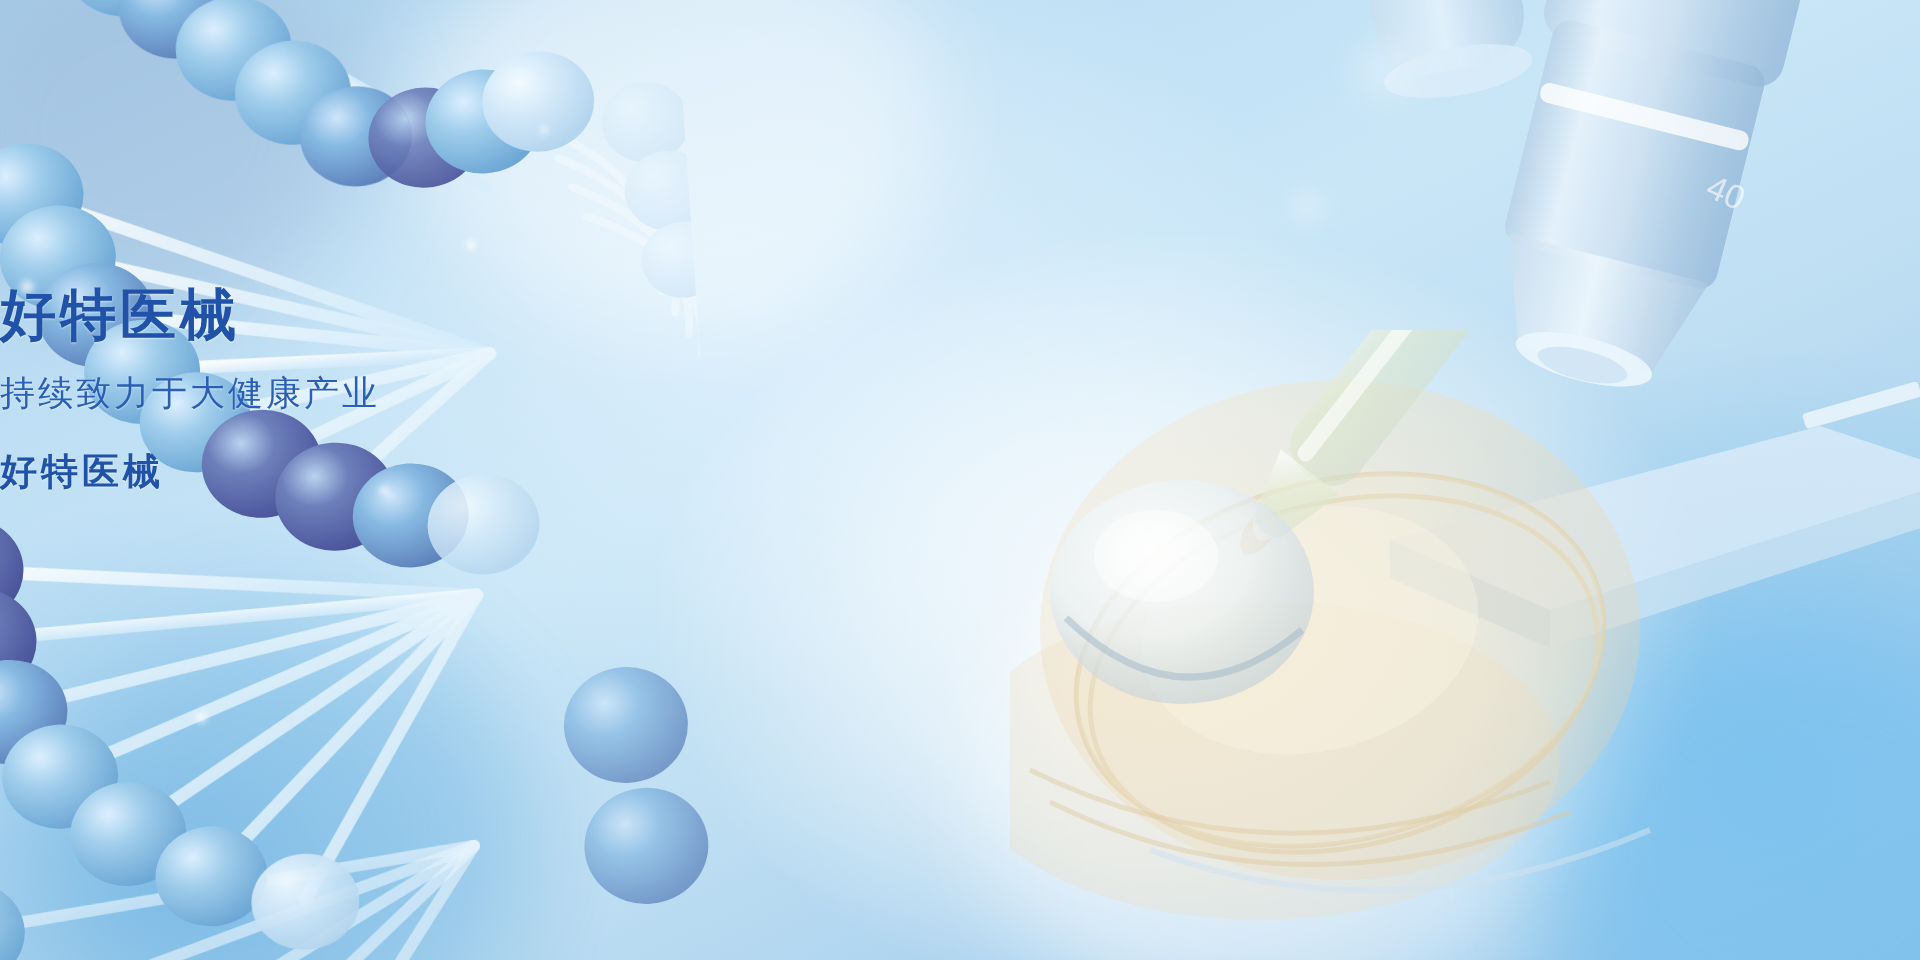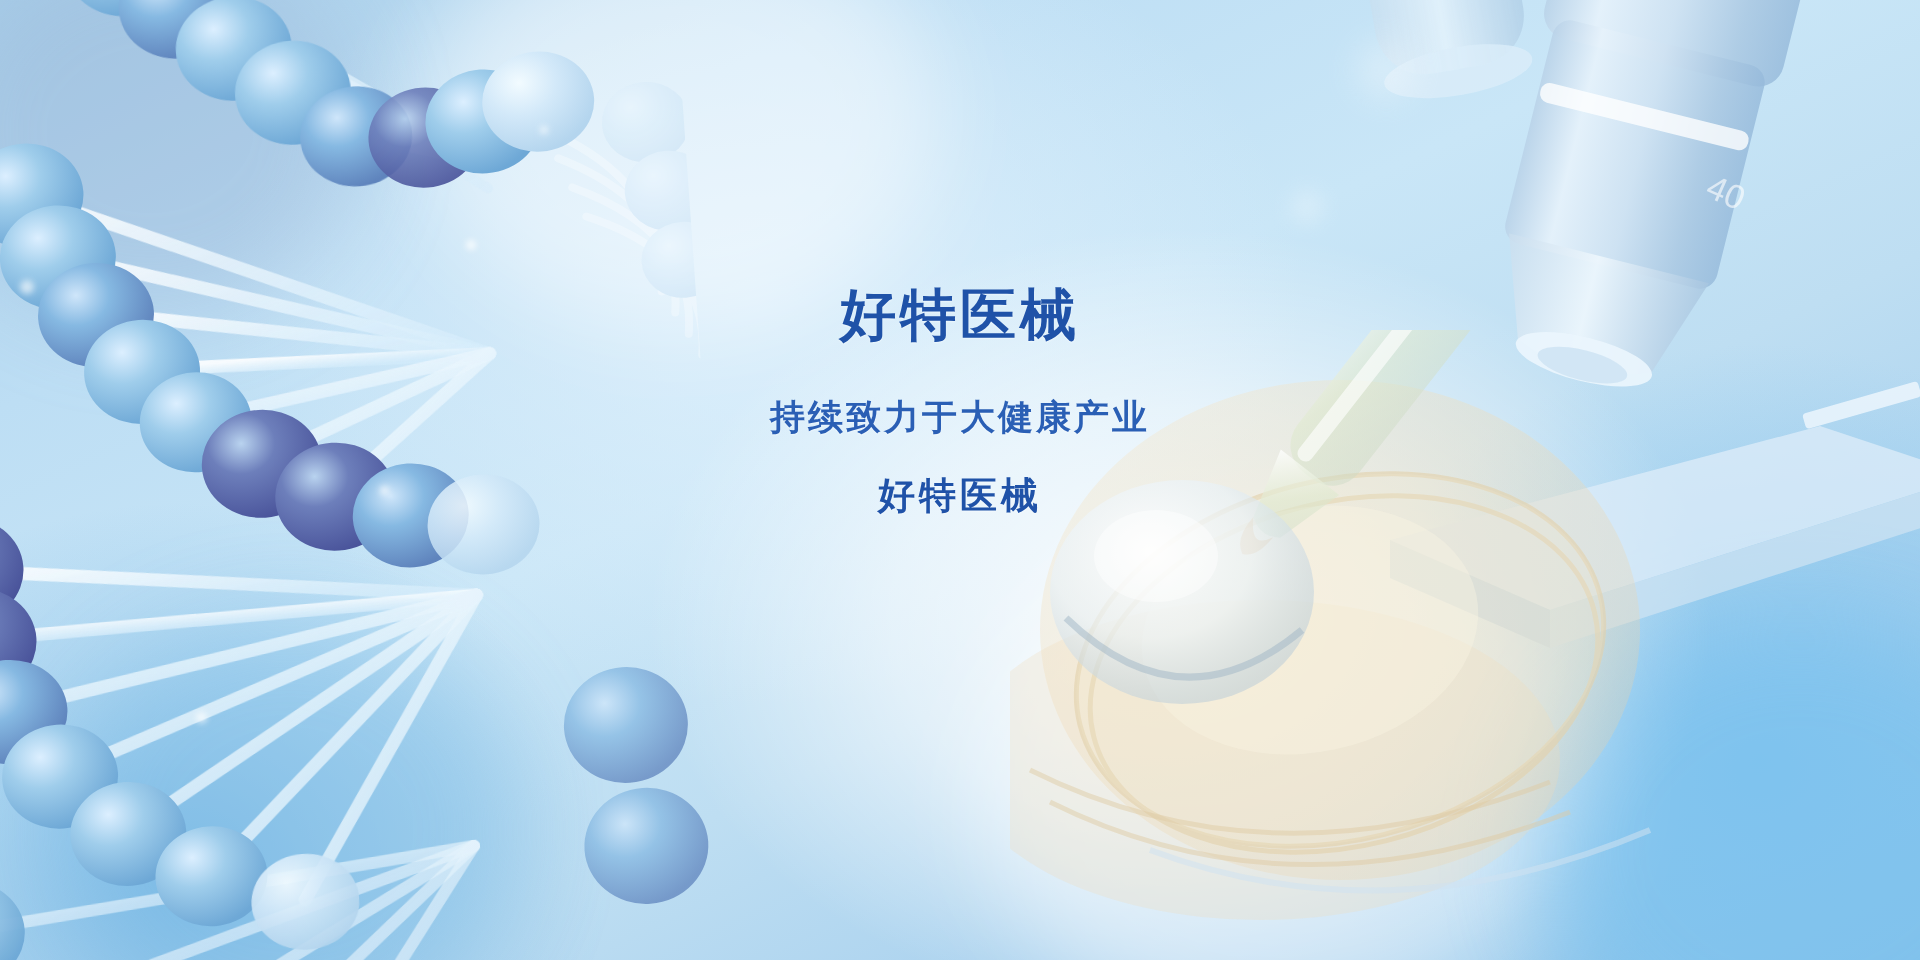--- a/index.html
+++ b/index.html
@@ -38,35 +38,35 @@
   .glass svg { width:100%; height:100%; display:block; }
 
   
   .speck { position:absolute; border-radius:50%; background:#ffffff; filter:blur(3px); pointer-events:none; }
 
   
   .textblock {
     position:absolute;
     left:0; right:0;
     top:282px;
-    text-align:center;
+    text-align:left;
     z-index:40;
   }
   .line-title {
     font-size:56px;
     font-weight:bold;
     color:#1f52a8;
     letter-spacing:4px;
     line-height:1.18;
     text-shadow:0 1px 2px rgba(255,255,255,0.55);
   }
   .line-sub {
-    margin-top:48px;
+    margin-top:24px;
     font-size:35px;
-    font-weight:700;
+    font-weight:400;
     color:#2a5fb5;
     letter-spacing:3px;
     line-height:1.2;
     text-shadow:0 1px 2px rgba(255,255,255,0.5);
   }
   .line-slogan {
     margin-top:36px;
     font-size:37px;
     font-weight:bold;
     color:#1f52a8;

